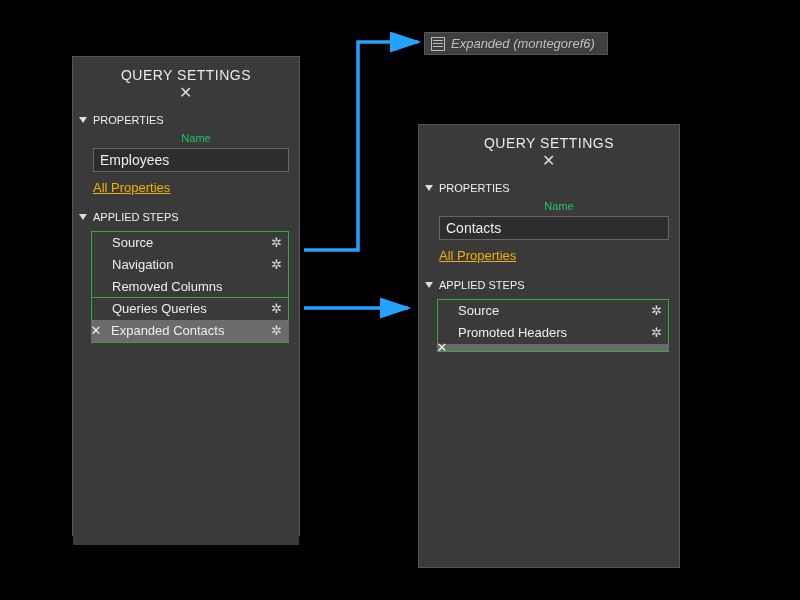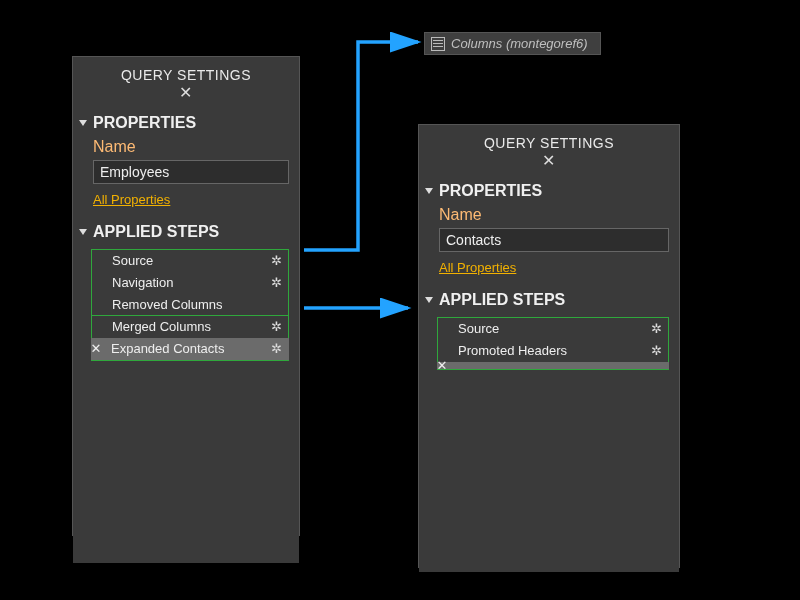--- a/index.html
+++ b/index.html
@@ -34,36 +34,37 @@
     cursor: pointer;
   }
   .section {
     background: #3a3a3a;
     padding: 0 0 6px 0;
   }
   .section-header {
     display: flex;
     align-items: center;
     padding: 4px 10px 4px 6px;
-    font-size: 16px;
-    font-weight: 700;
+    font-size: 11px;
+    font-weight: 400;
     color: #f0f0f0;
   }
   .triangle-down {
     display: inline-block;
     width: 0; height: 0;
     border-left: 4px solid transparent;
     border-right: 4px solid transparent;
     border-top: 6px solid #ddd;
     margin-right: 6px;
   }
   .field-label {
     padding: 2px 0 2px 20px;
-    color: #fdba74;
-    font-size: 16px;
+    color: #22c55e;
+    font-size: 11px;
+    text-align: center;
   }
   .text-input {
     margin: 2px 10px 4px 20px;
     background: #2d2d2d;
     border: 1px solid #666;
     padding: 3px 6px;
     color: #eee;
     font-size: 14px;
     width: calc(100% - 30px);
   }
@@ -151,21 +152,21 @@
 </style>
 </head>
 <body>
 
 <div class="dbserver-pill" style="left:424px; top:32px;">
   <span class="db-icon">
     <span></span>
       <span></span>
       <span></span>
   </span>
-  <span>Columns (montegoref6)</span>
+  <span>Expanded (montegoref6)</span>
 </div>
 
 <svg class="arrow" style="left:300px; top:34px; width:130px; height:230px;">
   <defs>
     <marker id="ah1" markerWidth="10" markerHeight="10" refX="8" refY="3" orient="auto">
       <path d="M0,0 L9,3 L0,6 Z" fill="#23a3ff"></path>
     </marker>
   </defs>
   <path d="M 4 216 L 58 216 L 58 8 L 118 8" stroke="#23a3ff" stroke-width="3.5" fill="none" marker-end="url(#ah1)"></path>
 </svg>
@@ -206,21 +207,21 @@
         <span class="gear">✲</span>
       </div>
       <div class="step-row">
         <span class="label">Navigation</span>
         <span class="gear">✲</span>
       </div>
       <div class="step-row divider-below">
         <span class="label">Removed Columns</span>
       </div>
       <div class="step-row">
-        <span class="label">Merged Columns</span>
+        <span class="label">Queries Queries</span>
         <span class="gear">✲</span>
       </div>
       <div class="step-row selected">
         <span class="del-x">✕</span>
         <span class="label">Expanded Contacts</span>
         <span class="gear">✲</span>
       </div>
     </div>
     <div class="steps-empty-area" style="--empty-h:188px"></div>
   </div>

